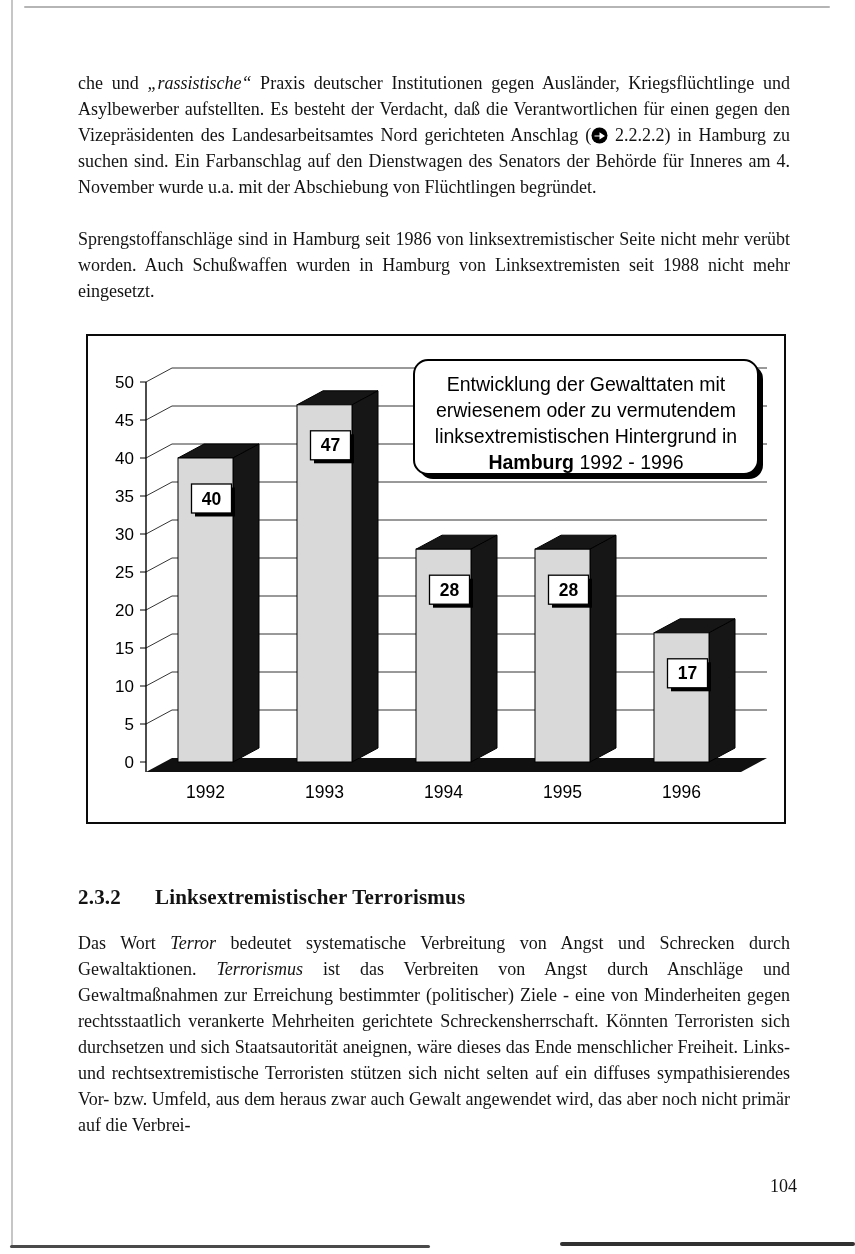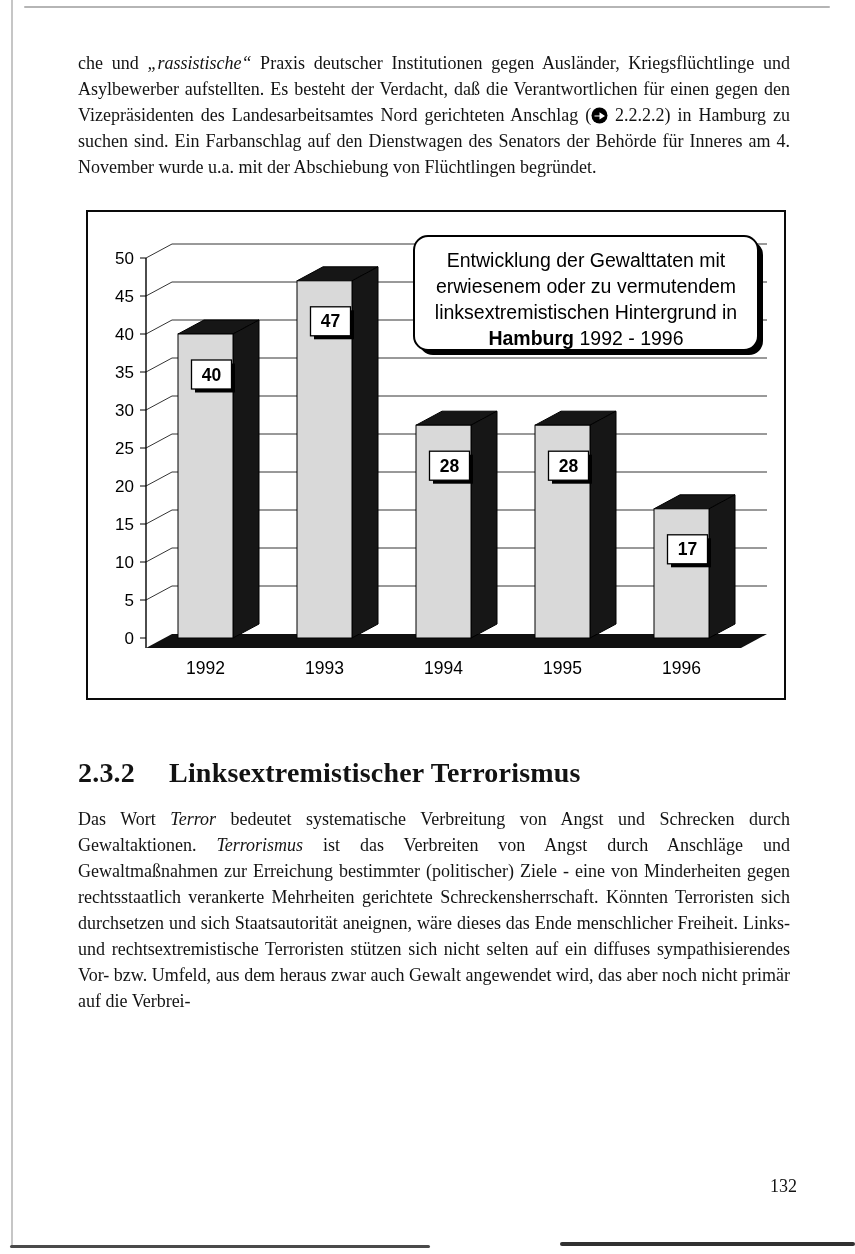--- a/index.html
+++ b/index.html
@@ -1,24 +1,24 @@
 <!DOCTYPE html>
 <html><head>
 <meta charset="utf-8">
 <style>
   *{margin:0;padding:0;box-sizing:border-box}
   html,body{width:855px;height:1254px}
   body{background:#fff;font-family:"Liberation Serif",serif;color:#131313;position:relative;overflow:hidden}
-  .page-inner{padding:50px 65px 0 78px}
+  .page-inner{padding:70px 65px 0 78px}
   p.body-par{font-size:18px;line-height:26px;text-align:justify}
   .it{font-style:italic}
   .gap1{margin-top:26px}
   .chart-frame{margin:30px 0 0 8px;width:700px;height:490px;border:2px solid #0a0a0a;background:#fff}
   .chart-frame svg{width:100%;height:100%;display:block}
-  h2.section{margin-top:58px;font-size:28px;font-weight:700;line-height:30px;letter-spacing:.2px}
+  h2.section{margin-top:58px;font-size:21px;font-weight:700;line-height:30px;letter-spacing:.2px}
   h2.section .sec-num{margin-right:34px}
   .p3{margin-top:18px}
   .page-num{position:absolute;top:1176px;right:58px;font-size:18px}
   .scan-top{position:absolute;top:6px;left:24px;width:806px;height:2px;background:#b5b5b5;border-radius:2px}
   .scan-left{position:absolute;top:0;left:11px;width:2px;height:1246px;background:#c6c6c6}
   .scan-bot-l{position:absolute;top:1245px;left:10px;width:420px;height:3px;background:#4a4a4a;border-radius:3px}
   .scan-bot-r{position:absolute;top:1242px;left:560px;width:295px;height:4px;background:#313131;border-radius:3px}
   svg text{fill:#000}
   .ctick{font:17px "Liberation Sans",sans-serif}
   .cxlab{font:17.5px "Liberation Sans",sans-serif}
@@ -33,20 +33,21 @@
 <div class="scan-top"></div>
 <div class="scan-left"></div>
 
 <div class="page-inner">
 
   <p class="body-par"><span>che und </span><span class="it">„rassistische“</span><span> Praxis deutscher Institutionen gegen Ausländer, Kriegsflüchtlinge und Asylbewerber aufstellten. Es besteht der Verdacht, daß die Verantwortlichen für einen gegen den Vizepräsidenten des Landesarbeitsamtes Nord gerichteten Anschlag (</span><svg class="ref-icon" width="17" height="17" viewBox="0 0 17 17">
         <circle cx="8.5" cy="8.5" r="8" fill="#000"></circle>
         <path d="M3.5 8.5 H8.5 V5.2 L14 9 L8.5 12.6 V9.6 H3.5 Z" fill="#fff"></path>
       </svg><span> 2.2.2.2) in Hamburg zu suchen sind. Ein Farbanschlag auf den Dienstwagen des Senators der Behörde für Inneres am 4. November wurde u.a. mit der Abschiebung von Flüchtlingen begründet.</span></p>
 
+  <p class="body-par gap1"><span>Sprengstoffanschläge sind in Hamburg seit 1986 von linksextremistischer Seite nicht mehr verübt worden. Auch Schußwaffen wurden in Hamburg von Linksextremisten seit 1988 nicht mehr eingesetzt.</span></p>
 
   <div class="chart-frame">
     <svg id="chart-svg" xmlns="http://www.w3.org/2000/svg" viewBox="0 0 696 486">
         <line x1="52" y1="426" x2="58" y2="426" stroke="#000" stroke-width="1"></line>
         <text x="46" y="431.5" text-anchor="end" class="ctick">0</text>
         <line x1="52" y1="388" x2="58" y2="388" stroke="#000" stroke-width="1"></line>
         <line x1="58" y1="388" x2="84" y2="374" stroke="#000" stroke-width="0.8"></line>
         <line x1="84" y1="374" x2="679" y2="374" stroke="#000" stroke-width="0.8"></line>
         <text x="46" y="393.5" text-anchor="end" class="ctick">5</text>
         <line x1="52" y1="350" x2="58" y2="350" stroke="#000" stroke-width="1"></line>
@@ -132,16 +133,16 @@
   </div>
 
   <h2 class="section">
     <span class="sec-num">2.3.2</span><span>Linksextremistischer Terrorismus</span>
   </h2>
 
   <p class="body-par p3"><span>Das Wort </span><span class="it">Terror</span><span> bedeutet systematische Verbreitung von Angst und Schrecken durch Gewaltaktionen. </span><span class="it">Terrorismus</span><span> ist das Verbreiten von Angst durch Anschläge und Gewaltmaßnahmen zur Erreichung bestimmter (politischer) Ziele - eine von Minderheiten gegen rechtsstaatlich verankerte Mehrheiten gerichtete Schreckensherrschaft. Könnten Terroristen sich durchsetzen und sich Staatsautorität aneignen, wäre dieses das Ende menschlicher Freiheit. Links- und rechtsextremistische Terroristen stützen sich nicht selten auf ein diffuses sympathisierendes Vor- bzw. Umfeld, aus dem heraus zwar auch Gewalt angewendet wird, das aber noch nicht primär auf die Verbrei-</span></p>
 
 </div>
 
-<div class="page-num">132</div>
+<div class="page-num">104</div>
 
 <div class="scan-bot-l"></div>
 <div class="scan-bot-r"></div>
 
 </body></html>

